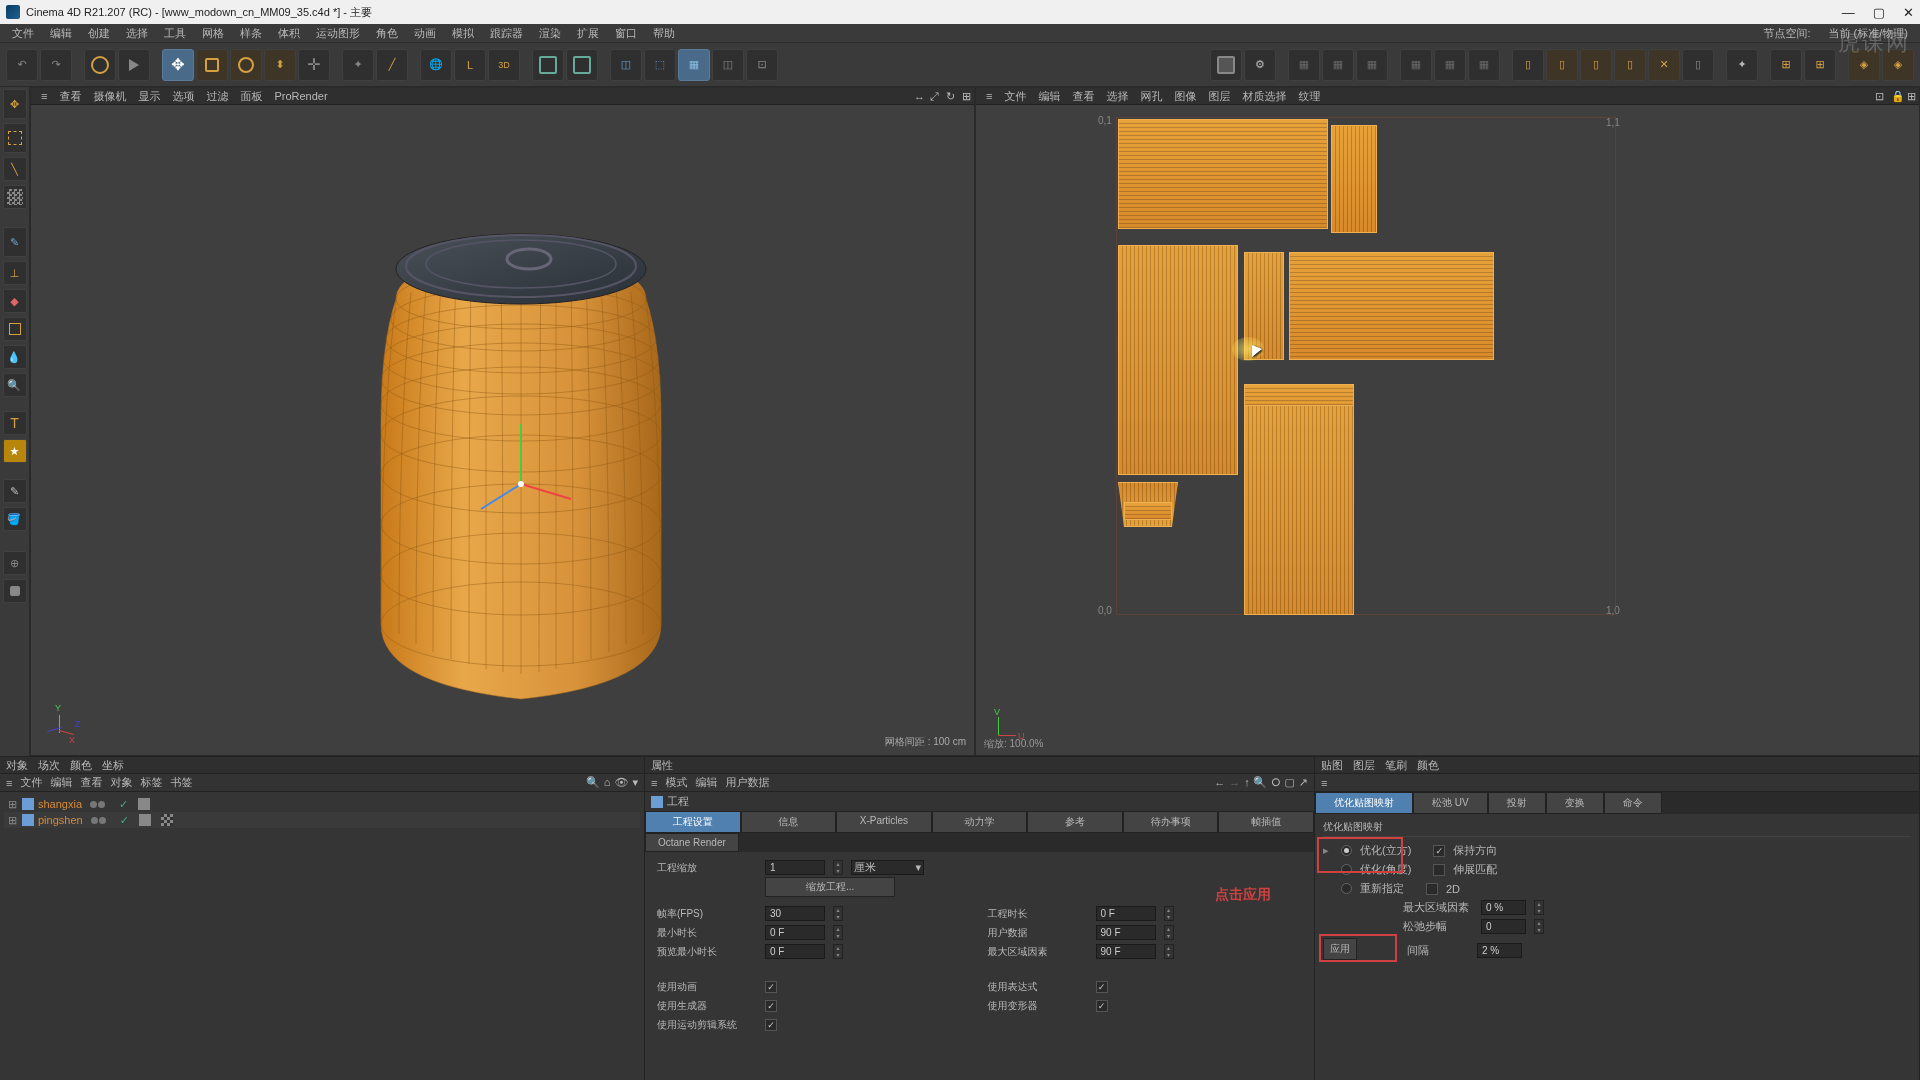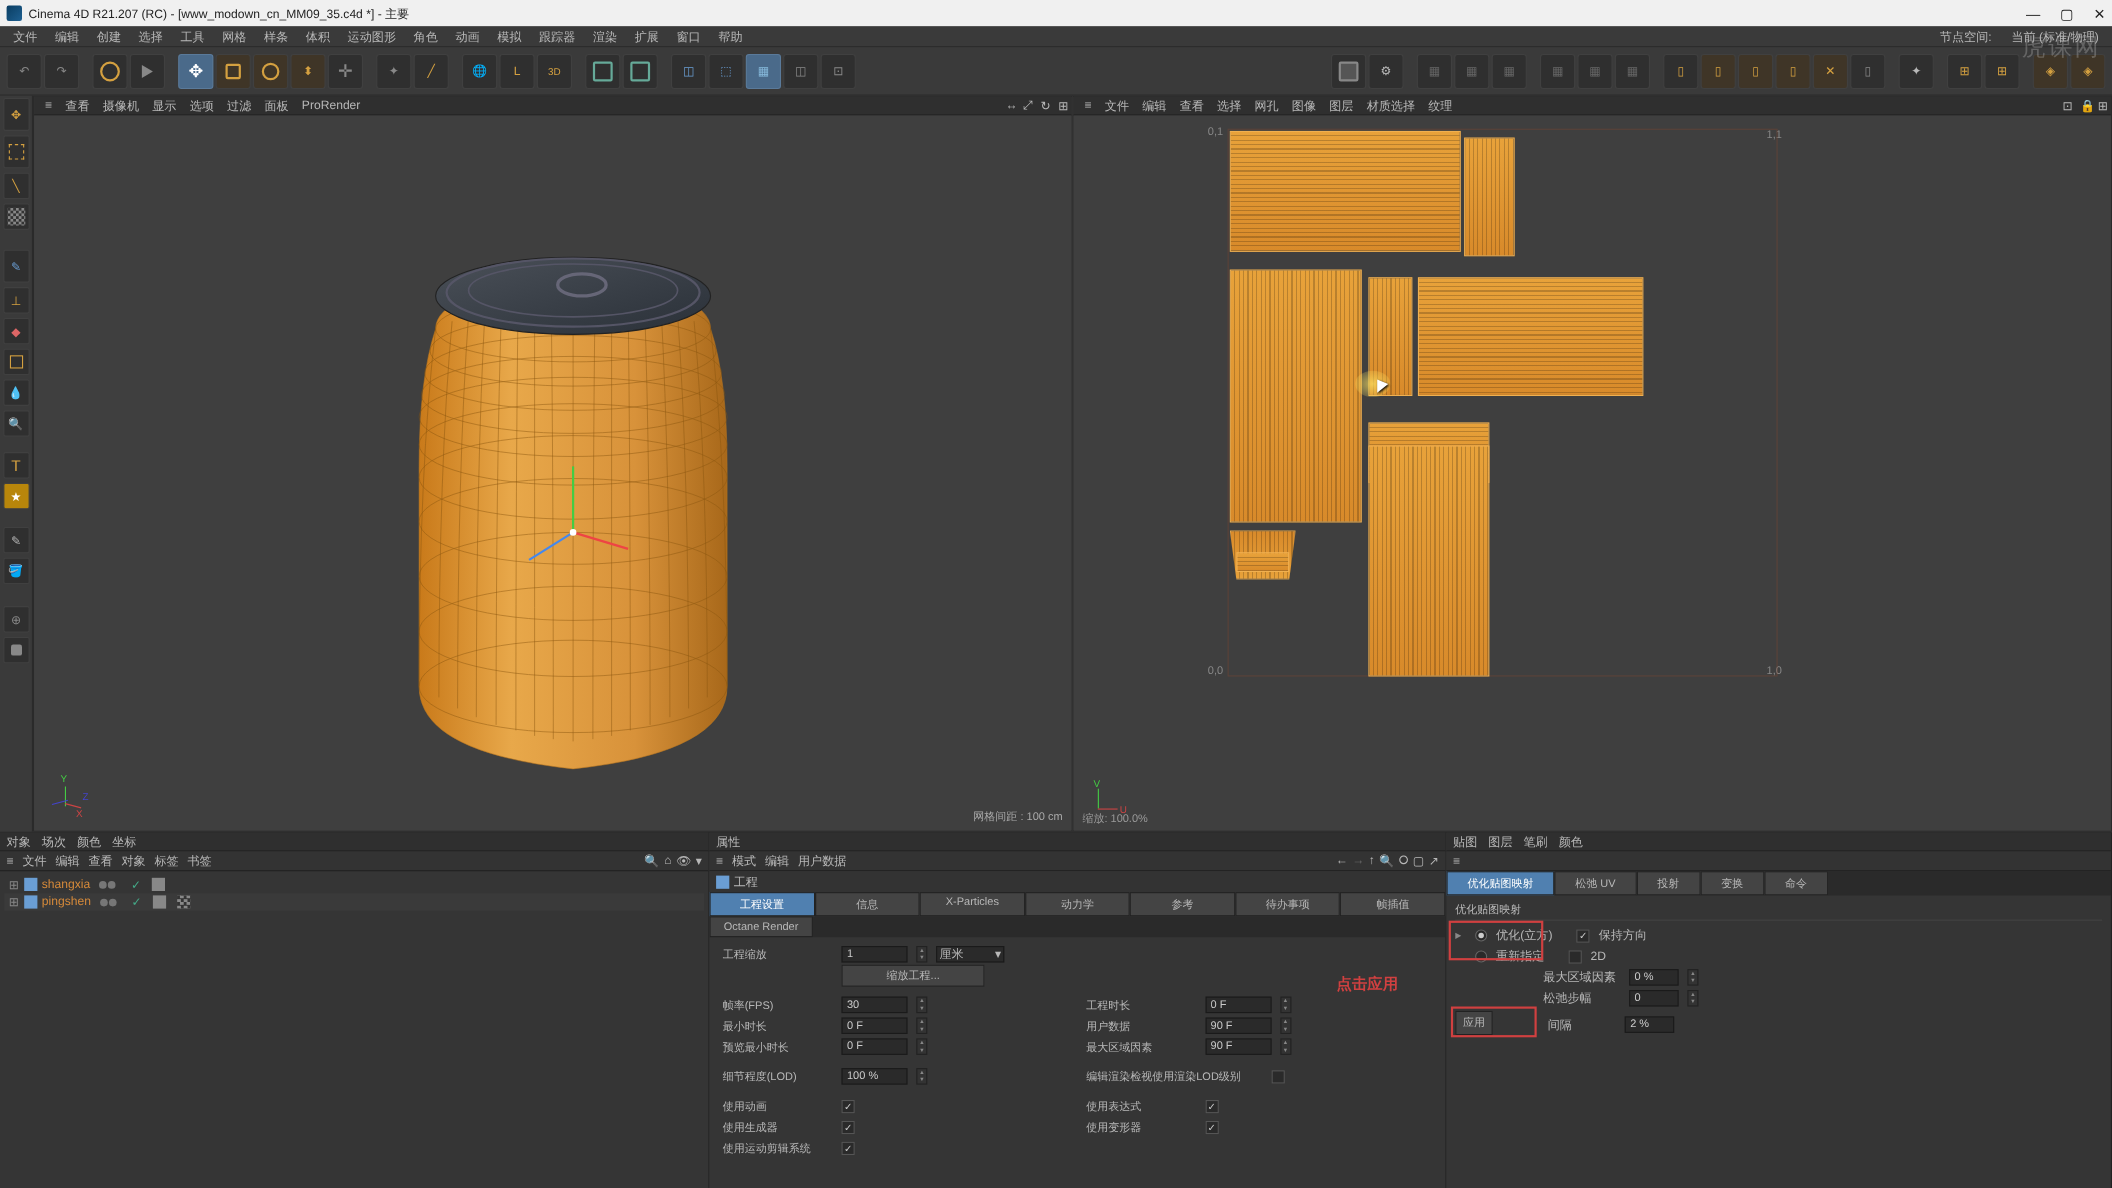--- a/index.html
+++ b/index.html
@@ -66,21 +66,21 @@
 .tree-item .tag.checker{background:repeating-conic-gradient(#888 0 90deg,#333 90deg 180deg);background-size:6px 6px}
 .attr-panel{width:670px}
 .attr-tabs{display:flex;background:#2a2a2a}
 .attr-tab{flex:1;text-align:center;padding:3px 0;background:#444;border:1px solid #222;cursor:pointer;font-size:10px}
 .attr-tab.active{background:#5080b0;color:#fff}
 .attr-row{display:flex;align-items:center;height:19px;padding:0 8px;gap:8px}
 .attr-label{width:100px;text-align:left;font-size:10px;position:relative}
 .attr-input{width:60px;height:15px;background:#2a2a2a;border:1px solid #1a1a1a;color:#ccc;padding:0 4px;font-size:10px}
 .attr-spinner{width:10px;height:15px;background:#333;border:1px solid #222;display:flex;flex-direction:column}
 .attr-spinner div{flex:1;font-size:6px;text-align:center;line-height:6px;color:#888}
-.attr-select{width:62px;height:15px;background:#2a2a2a;border:1px solid #1a1a1a;color:#ccc;font-size:10px;padding:0 2px;display:flex;align-items:center;justify-content:space-between}
+.attr-select{width:73px;height:15px;background:#2a2a2a;border:1px solid #1a1a1a;color:#ccc;font-size:10px;padding:0 2px;display:flex;align-items:center;justify-content:space-between}
 .attr-btn{padding:2px 40px;background:#444;border:1px solid #222;cursor:pointer;font-size:10px}
 .attr-check{width:12px;height:12px;background:#2a2a2a;border:1px solid #555;display:inline-flex;align-items:center;justify-content:center}
 .attr-check.on::after{content:"✓";color:#ccc;font-size:9px}
 .uv-panel{flex:1}
 .uv-tabs{display:flex;background:#2a2a2a}
 .uv-tab{padding:3px 18px;background:#444;border:1px solid #222;cursor:pointer;font-size:10px}
 .uv-tab.active{background:#5080b0;color:#fff}
 .uv-section{padding:4px 8px}
 .uv-section-title{color:#bbb;font-size:10px;padding:2px 0;border-bottom:1px solid #444}
 .radio{width:11px;height:11px;border:1px solid #666;border-radius:50%;display:inline-flex;align-items:center;justify-content:center;background:#2a2a2a}
@@ -623,38 +623,20 @@
               <span class="attr-label">最大区域因素</span>
               <input class="attr-input" value="90 F" style="">
               <div class="attr-spinner">
                 <div>▴</div>
                 <div>▾</div>
               </div>
             </div>
         </div>
       </div>
       <div style="height:8px"></div>
-      <div style="display:flex">
-        <div style="flex:1">
-          <div class="attr-row">
-              <span class="attr-label">细节程度(LOD)</span>
-              <input class="attr-input" value="100 %" style="">
-              <div class="attr-spinner">
-                <div>▴</div>
-                <div>▾</div>
-              </div>
-            </div>
-        </div>
-        <div style="flex:1">
-          <div class="attr-row">
-              <span class="attr-label" style="width:160px">编辑渲染检视使用渲染LOD级别</span>
-              <span class="attr-check"></span>
-            </div>
-        </div>
-      </div>
       <div style="height:8px"></div>
       <div style="display:flex">
         <div style="flex:1">
           <div class="attr-row">
               <span class="attr-label">使用动画</span>
               <span class="attr-check on"></span>
             </div>
           <div class="attr-row">
               <span class="attr-label">使用生成器</span>
               <span class="attr-check on"></span>
@@ -705,20 +687,28 @@
           <span style="width:10px;color:#888">▸</span>
           <span class="radio on"></span>
           <span>优化(立方)</span>
           <span style="width:6px"></span>
           <span class="attr-check on"></span>
           <span>保持方向</span>
         </div>
         <div class="attr-row" style="padding:0">
           <span style="width:10px"></span>
           <span class="radio"></span>
+          <span>优化(角度)</span>
+          <span style="width:6px"></span>
+          <span class="attr-check"></span>
+          <span>伸展匹配</span>
+        </div>
+        <div class="attr-row" style="padding:0">
+          <span style="width:10px"></span>
+          <span class="radio"></span>
           <span>重新指定</span>
           <span style="width:6px"></span>
           <span class="attr-check"></span>
           <span>2D</span>
         </div>
         <div class="attr-row" style="padding:0 0 0 80px">
           <span style="width:70px">最大区域因素</span>
           <input class="attr-input" style="width: 45px;" value="0 %">
             <div class="attr-spinner">
               <div>▴</div>

